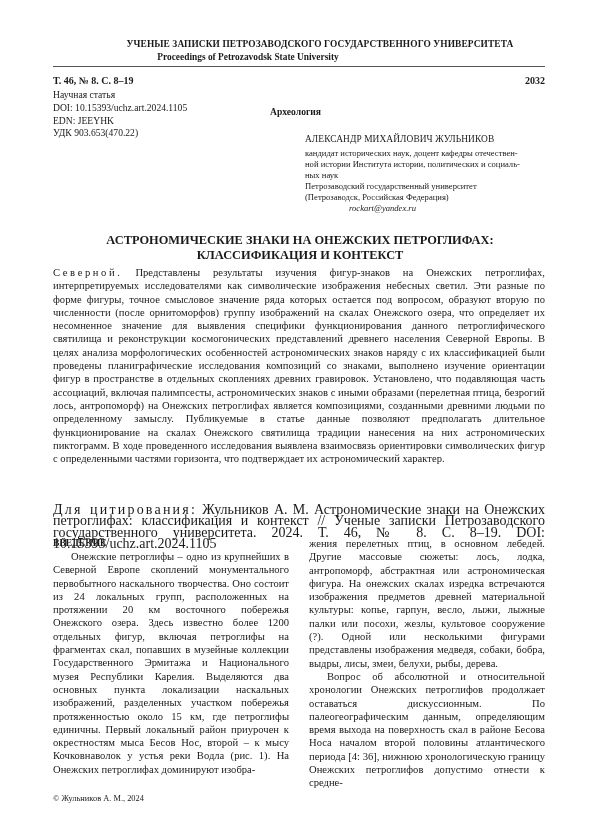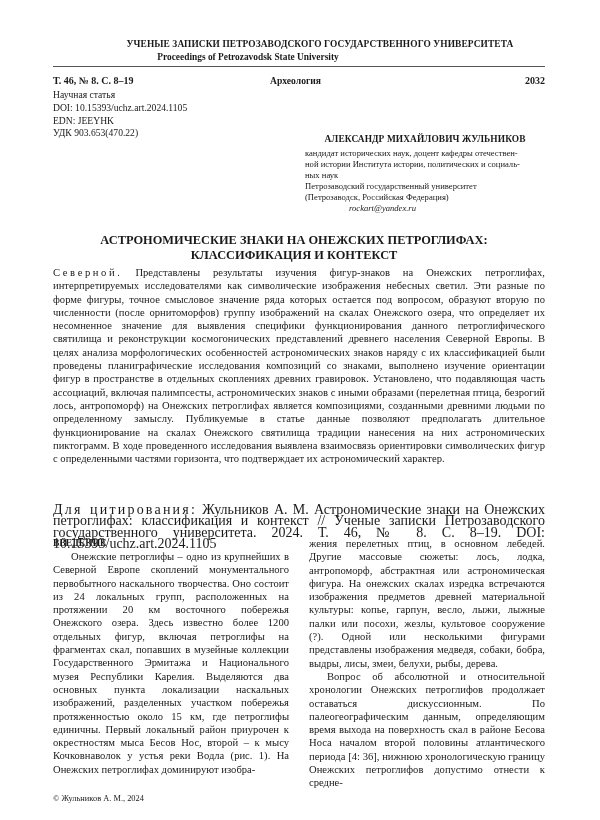--- a/index.html
+++ b/index.html
@@ -9,25 +9,25 @@
   .journal-ru { position: absolute; top: 39px; left: 0; width: 600px; text-align: center;
                 font-weight: bold; font-size: 9.4px; letter-spacing: 0.1px; padding-left: 20px; }
   .journal-en { position: absolute; top: 52px; left: 0; width: 496px; text-align: center;
                 font-weight: bold; font-size: 9.4px; }
   .rule { position: absolute; top: 66px; left: 53px; width: 492px; height: 0;
           border-top: 1px solid #555; }
   .vol { position: absolute; top: 75px; left: 53px; font-weight: bold; font-size: 10px; }
   .year { position: absolute; top: 75px; right: 55px; font-weight: bold; font-size: 10px; }
   .meta { position: absolute; top: 89px; left: 53px; font-size: 9.6px; line-height: 12.8px; }
   .meta div { white-space: nowrap; }
-  .section { position: absolute; top: 75px; left: 270px; font-weight: bold; font-size: 9.6px; }
+  .section { position: absolute; top: 106px; left: 270px; font-weight: bold; font-size: 9.6px; }
   .author-block { position: absolute; top: 134px; left: 305px; width: 240px; font-size: 8.6px; line-height: 11px; }
-  .author-name { text-align: center; font-weight: bold; font-size: 9.4px; margin-bottom: 3px; letter-spacing: 0.1px; }
+  .author-name { text-align: left; font-weight: normal; font-size: 9.4px; margin-bottom: 3px; letter-spacing: 0.1px; }
   .author-email { font-style: italic; margin-left: 44px; }
-  .title { position: absolute; top: 233px; left: 48px; width: 492px; text-align: center;
+  .title { position: absolute; top: 233px; left: 54px; width: 492px; text-align: center;
            font-weight: bold; font-size: 12.4px; line-height: 15px; }
   .abstract { position: absolute; top: 266px; left: 53px; width: 492px; font-size: 10.6px;
               line-height: 13.3px; text-align: justify; }
   .spaced { letter-spacing: 2.6px; }
   .keywords { position: absolute; top: 437px; left: 53px; width: 492px; font-size: 9.5px;
               line-height: 11.4px; text-align: justify; }
   .citation { position: absolute; top: 504px; left: 53px; width: 492px; font-size: 14px;
               line-height: 11.4px; text-align: justify; }
   .kw-label { letter-spacing: 2.2px; }
   .intro-heading { position: absolute; top: 537px; left: 53px; font-weight: bold; font-size: 9.6px; }

